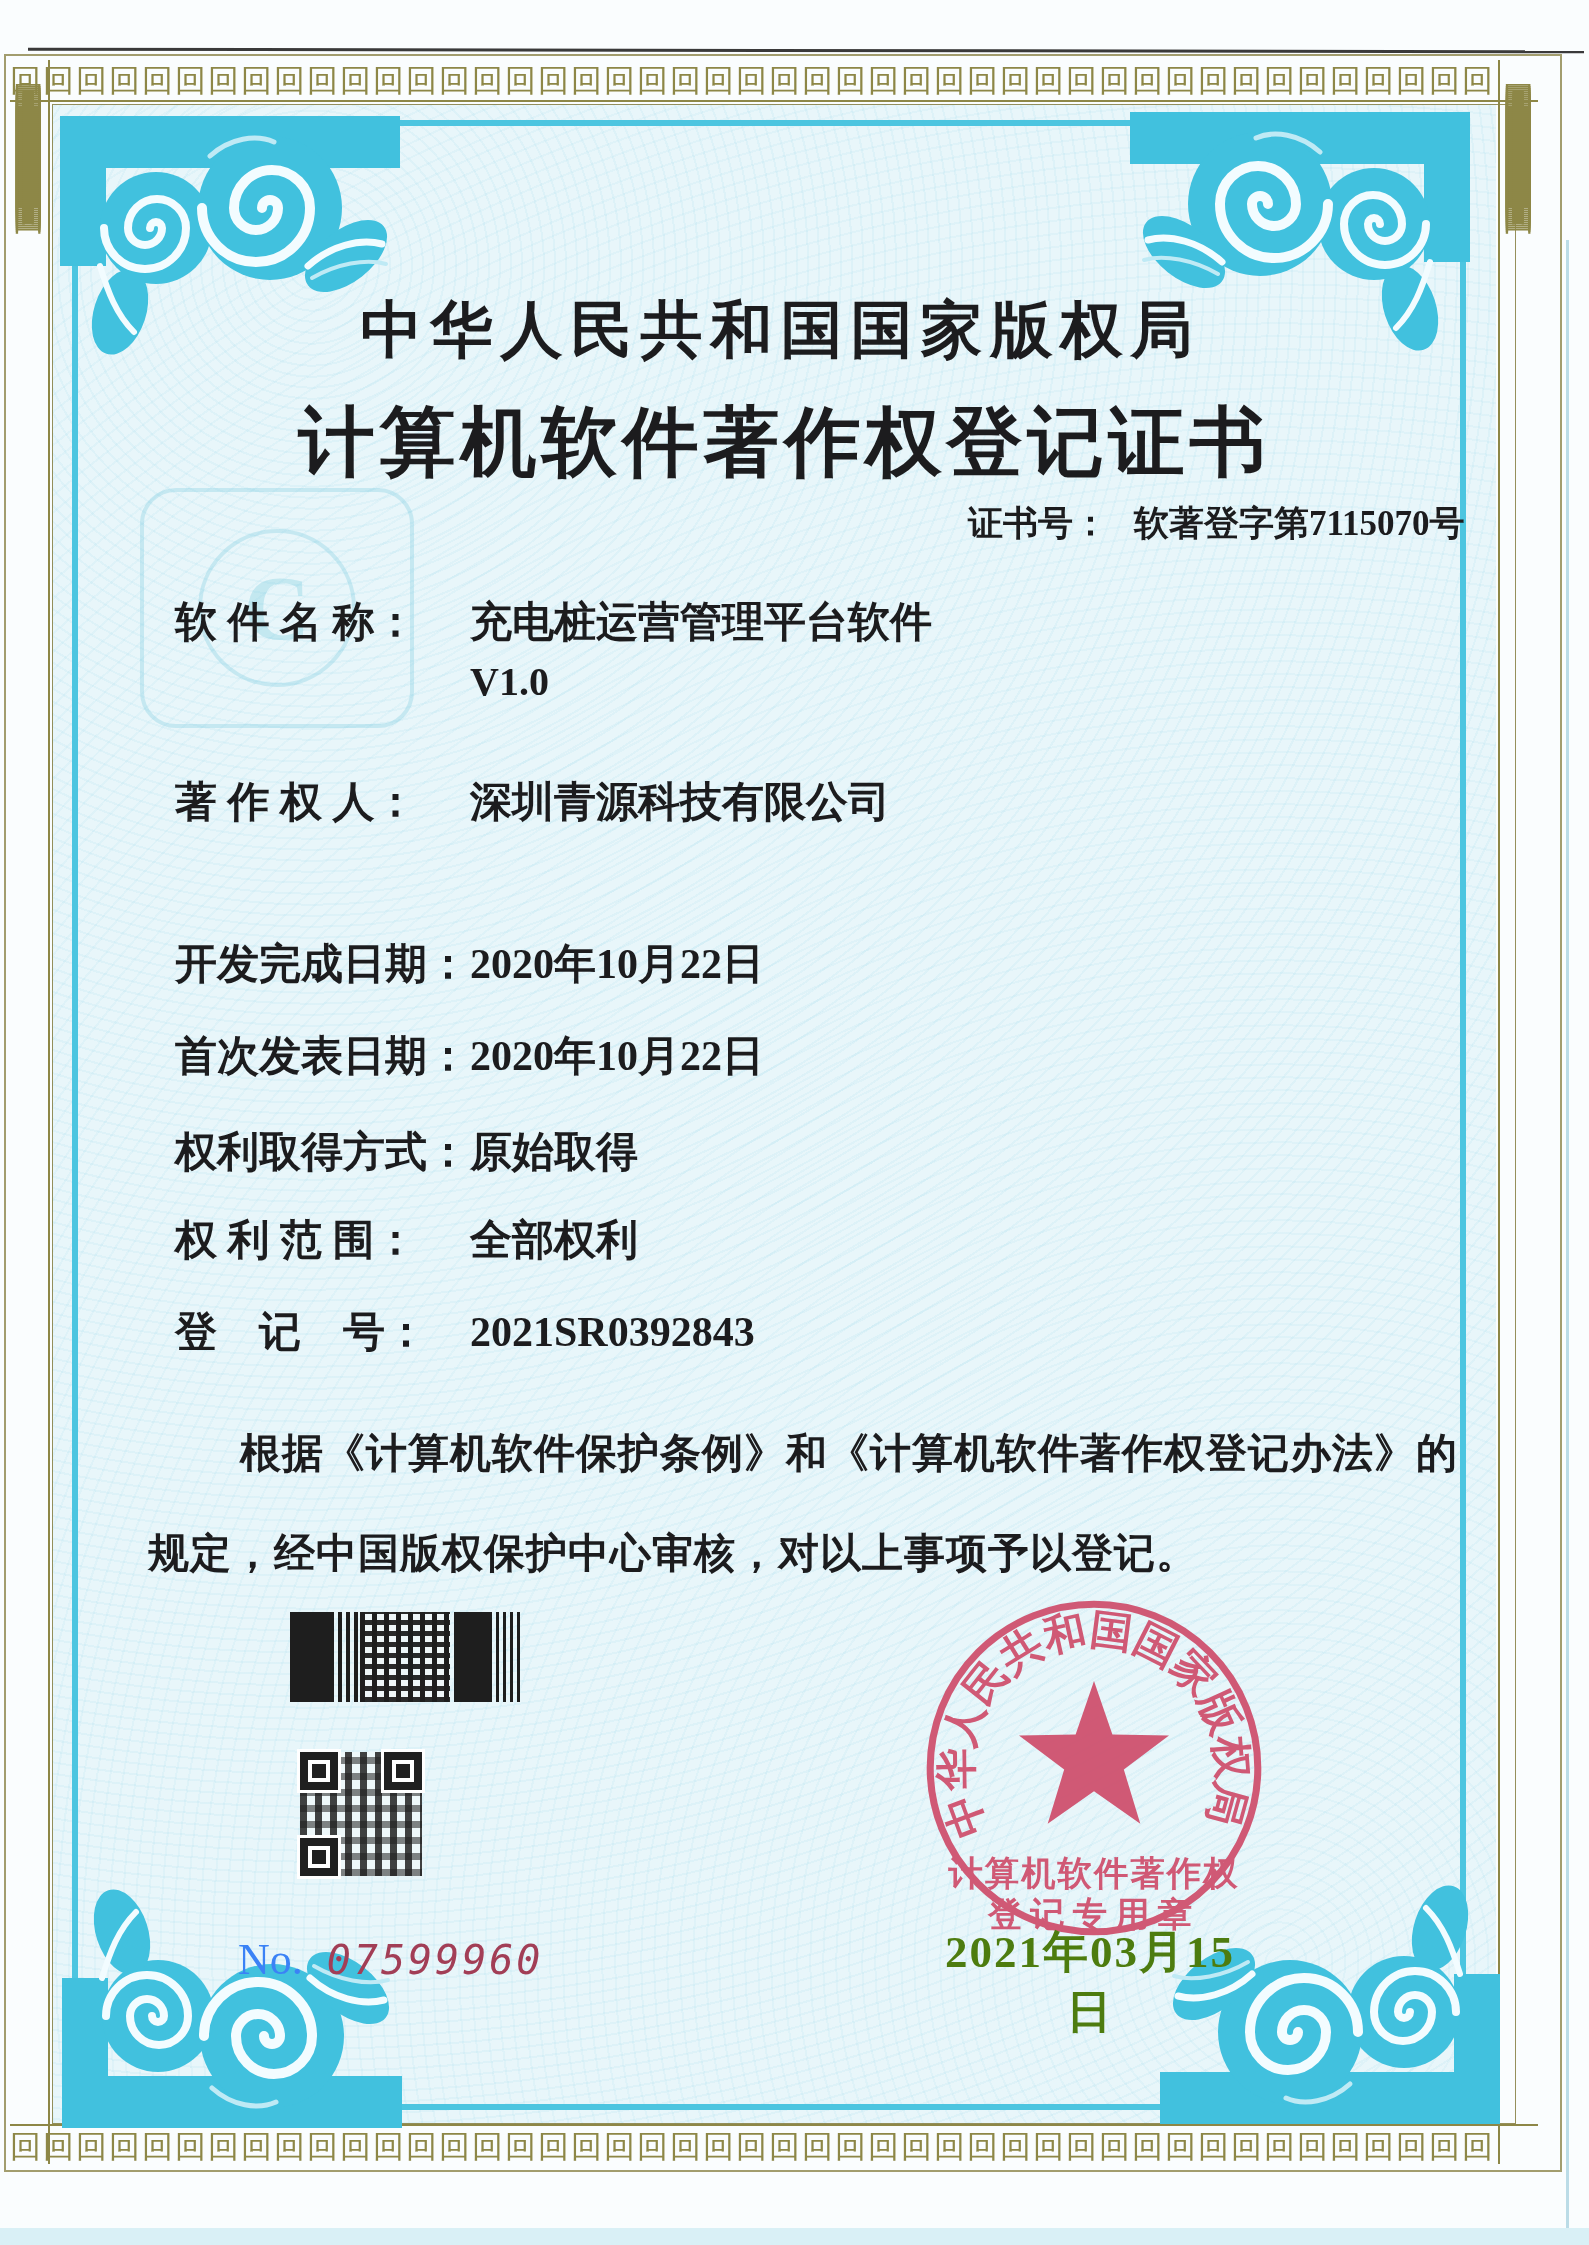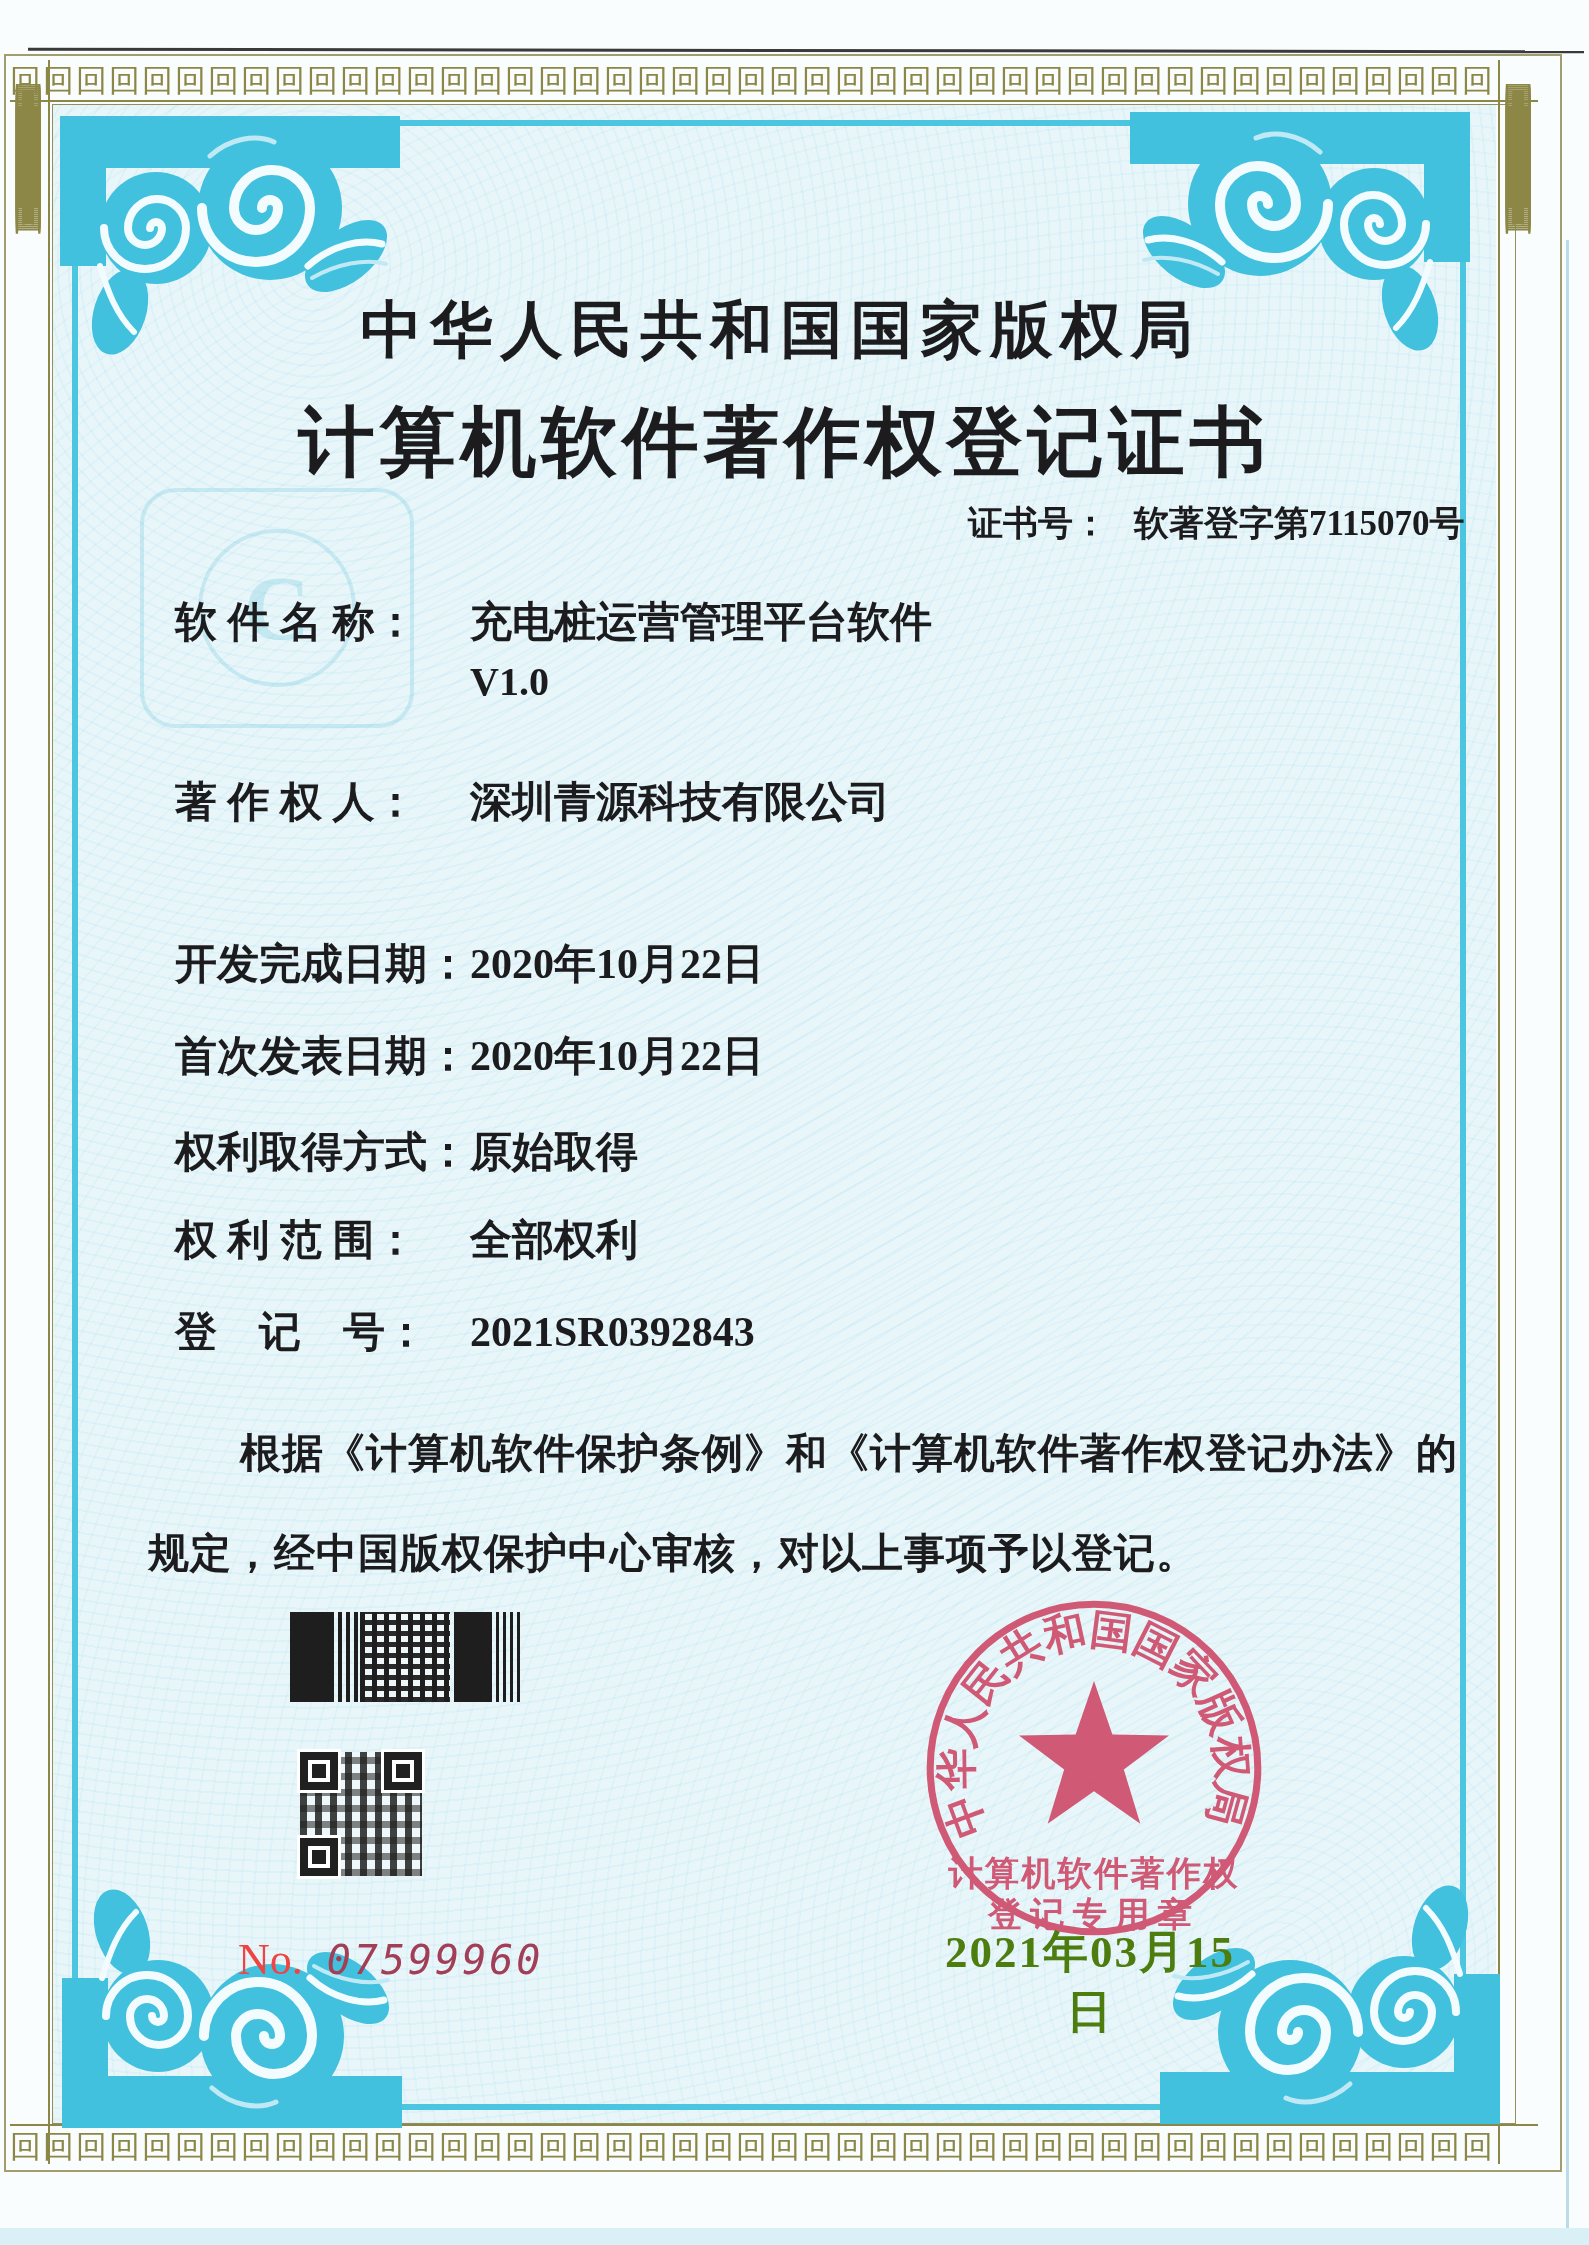--- a/index.html
+++ b/index.html
@@ -87,21 +87,21 @@
   .qr-f-tl{left:0;top:0;}
   .qr-f-tr{right:0;top:0;}
   .qr-f-bl{left:0;bottom:0;}
   
   .seal{position:absolute;left:912px;top:1586px;width:364px;height:364px;z-index:6;opacity:.93;}
   .seal text{font-family:"Liberation Serif","DejaVu Serif",serif;font-weight:bold;}
   
   .issue-date{position:absolute;left:930px;top:1922px;width:320px;z-index:7;text-align:center;
     font-size:45px;font-weight:bold;color:#4d7c0f;letter-spacing:2px;}
   .serial-line{position:absolute;left:238px;top:1934px;z-index:7;white-space:nowrap;}
-  .serial-label{font-size:44px;color:#ef4444;}
+  .serial-label{font-size:44px;color:#3b82f6;}
   .serial-number{font-size:40px;font-family:"DejaVu Sans Mono","Liberation Mono",monospace;
     color:#a23e56;letter-spacing:3px;margin-left:20px;font-style:italic;}
 </style>
 </head>
 <body>
 
 <div class="page">
 
   <div class="scan-top-line"></div>
   <div class="scan-right-line"></div>

